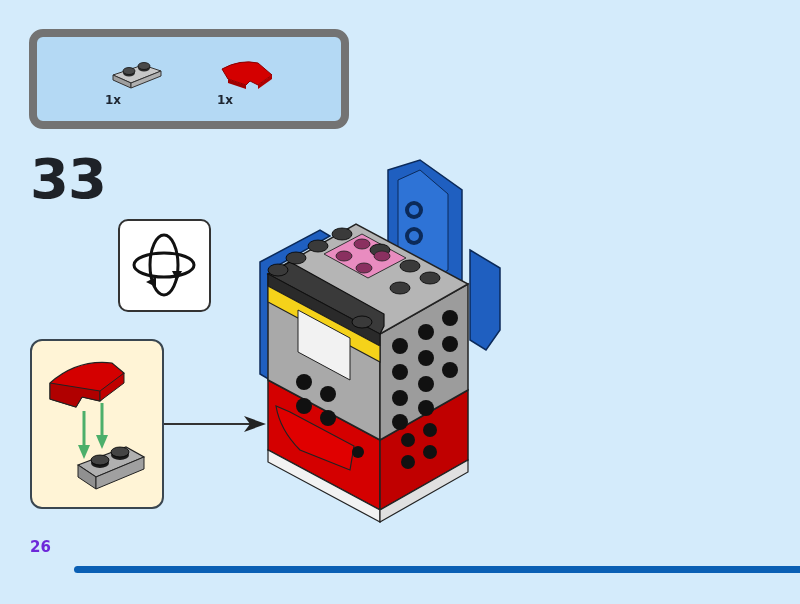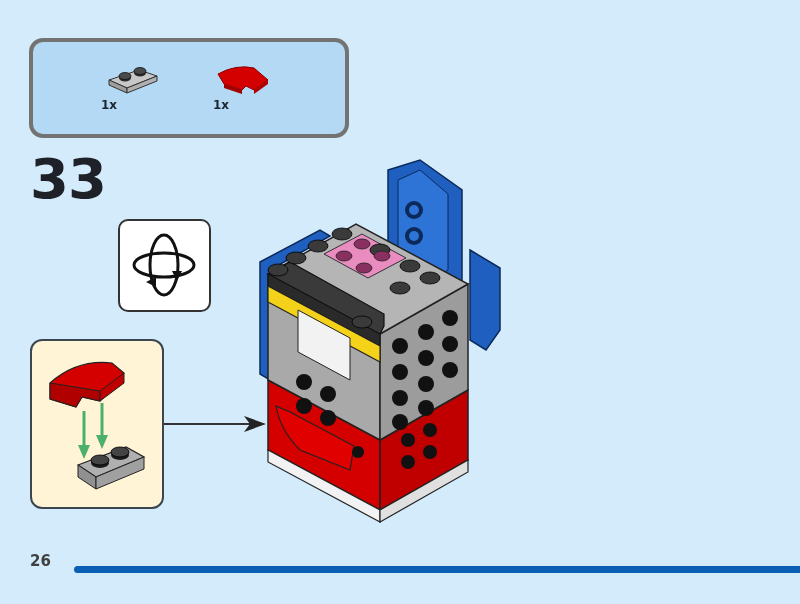--- a/index.html
+++ b/index.html
@@ -2,22 +2,22 @@
 <html><head>
 <meta charset="utf-8">
 <style>
   html, body { margin:0; padding:0; }
   body {
     width:800px; height:604px; overflow:hidden; position:relative;
     background:#d4ebfb;
     font-family:"DejaVu Sans", sans-serif;
   }
   .parts-box {
-    position:absolute; left:29px; top:38px; width:320px; height:100px;
-    background:#b4d9f4; border:4px solid #737373; border-radius:14px;
+    position:absolute; left:29px; top:29px; width:320px; height:100px;
+    background:#b4d9f4; border:8px solid #737373; border-radius:14px;
     box-sizing:border-box;
   }
   .part { position:absolute; top:20px; width:80px; text-align:center; }
   .part svg { display:block; margin:0 auto; }
   .part-qty { font-weight:bold; font-size:12px; color:#1d2530; margin-top:2px; text-align:left; }
   .step-number {
     position:absolute; left:30px; top:146px;
     font-size:56px; font-weight:bold; color:#1e2228; letter-spacing:-1px;
     font-family:"DejaVu Sans", sans-serif;
   }
@@ -26,21 +26,21 @@
     background:#fff; border:2px solid #333; border-radius:10px; box-sizing:border-box;
   }
   .sub-box {
     position:absolute; left:30px; top:339px; width:134px; height:170px;
     background:#fff4d6; border:2px solid #3a4650; border-radius:12px; box-sizing:border-box;
   }
   .callout-line {
     position:absolute; left:164px; top:423px; width:90px; height:2px; background:#333;
   }
   .page-number {
-    position:absolute; left:30px; top:552px; font-size:15px; font-weight:bold; color:#404040;
+    position:absolute; left:30px; top:538px; font-size:15px; font-weight:bold; color:#6d28d9;
   }
   .page-bar {
     position:absolute; left:74px; top:566px; width:740px; height:7px;
     background:#0a5fb4; border-radius:4px;
   }
   .model { position:absolute; left:250px; top:150px; }
 </style>
 </head>
 <body>
 

